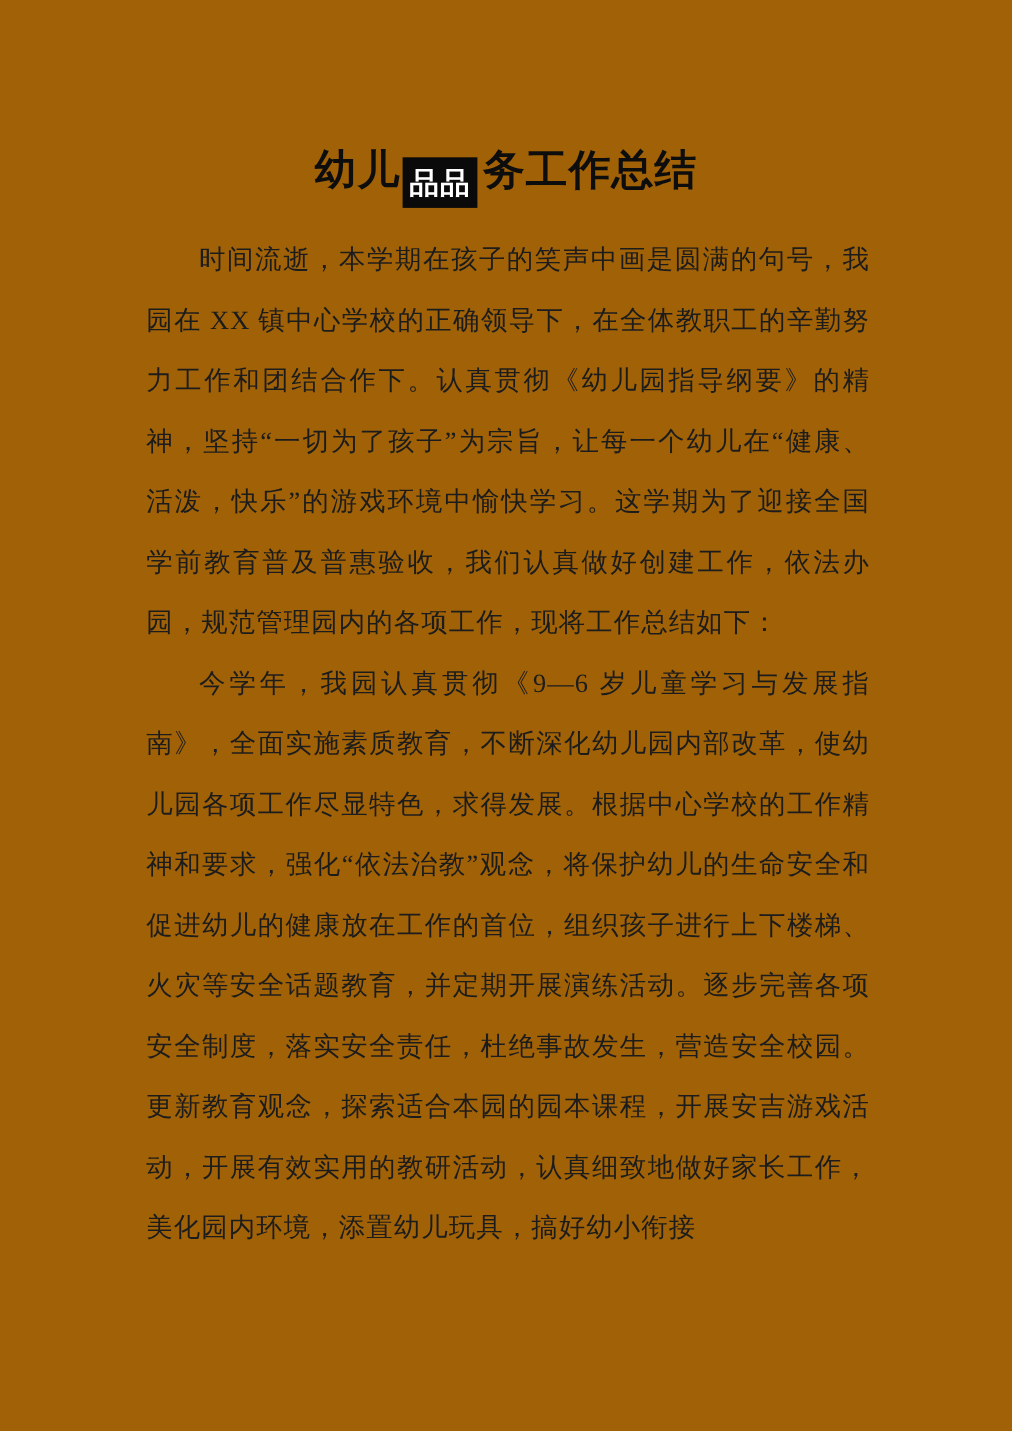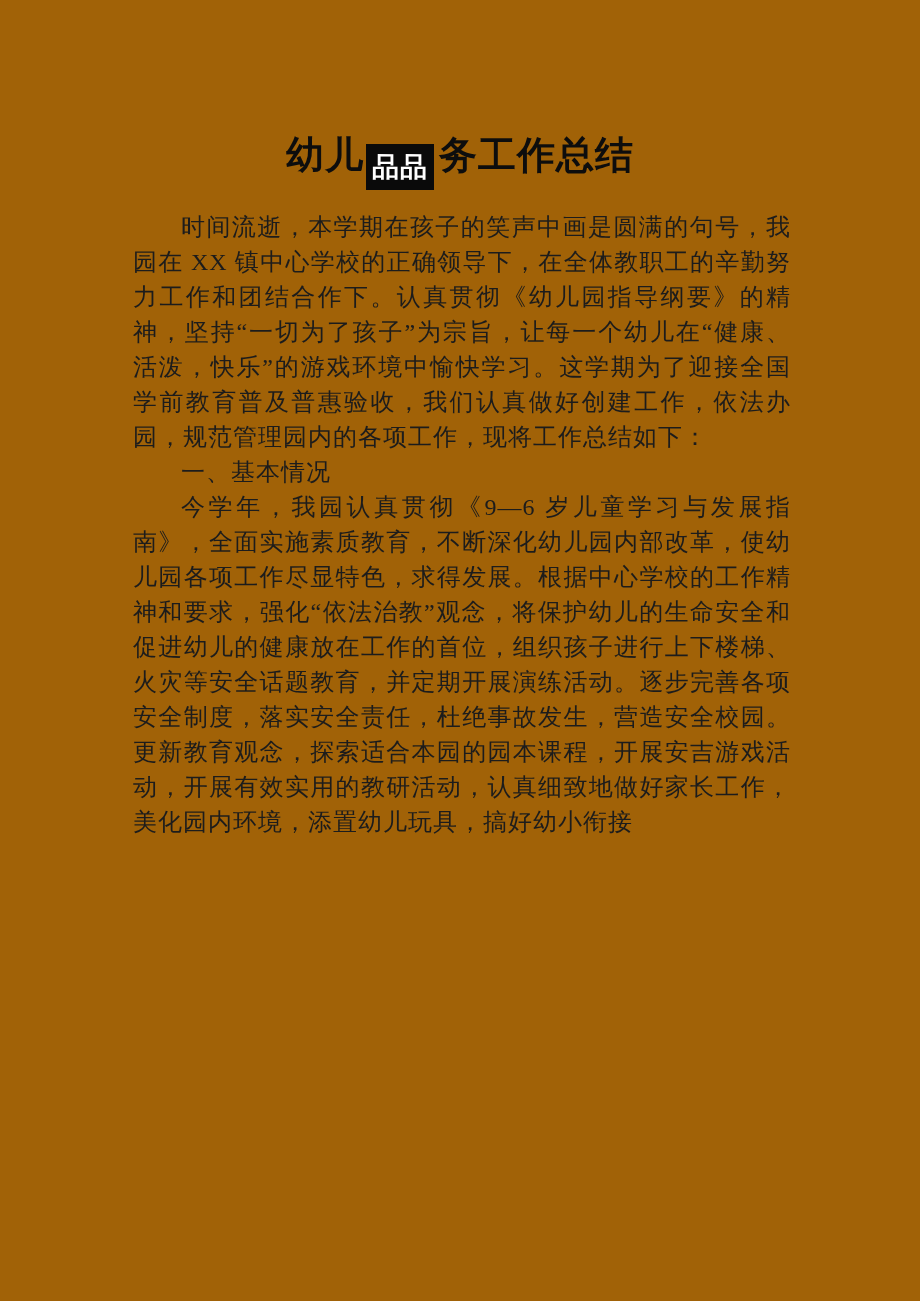--- a/index.html
+++ b/index.html
@@ -44,21 +44,21 @@
     letter-spacing: 1px;
     vertical-align: -8px;
     margin: 0 5px 0 2px;
   }
   .doc-body {
     position: absolute;
     left: 133px;
     top: 210px;
     width: 658px;
     font-size: 24px;
-    line-height: 35px;
+    line-height: 55px;
     color: #1c1c1c;
     text-align: justify;
   }
   .doc-body p {
     margin: 0;
     padding: 0;
     text-indent: 2em;
     letter-spacing: 1px;
   }
 </style>
@@ -66,17 +66,16 @@
 <body>
 
 <div class="page">
 
   <h1 class="doc-title"><span>幼儿</span><span class="redact-box">
         <span>品品</span>
       </span><span>务工作总结</span></h1>
 
   <div class="doc-body">
     <p>时间流逝，本学期在孩子的笑声中画是圆满的句号，我园在 XX 镇中心学校的正确领导下，在全体教职工的辛勤努力工作和团结合作下。认真贯彻《幼儿园指导纲要》的精神，坚持“一切为了孩子”为宗旨，让每一个幼儿在“健康、活泼，快乐”的游戏环境中愉快学习。这学期为了迎接全国学前教育普及普惠验收，我们认真做好创建工作，依法办园，规范管理园内的各项工作，现将工作总结如下：</p>
-    <p>一、基本情况</p>
     <p>今学年，我园认真贯彻《9—6 岁儿童学习与发展指南》，全面实施素质教育，不断深化幼儿园内部改革，使幼儿园各项工作尽显特色，求得发展。根据中心学校的工作精神和要求，强化“依法治教”观念，将保护幼儿的生命安全和促进幼儿的健康放在工作的首位，组织孩子进行上下楼梯、火灾等安全话题教育，并定期开展演练活动。逐步完善各项安全制度，落实安全责任，杜绝事故发生，营造安全校园。更新教育观念，探索适合本园的园本课程，开展安吉游戏活动，开展有效实用的教研活动，认真细致地做好家长工作，美化园内环境，添置幼儿玩具，搞好幼小衔接</p>
   </div>
 
 </div>
 
 </body></html>

